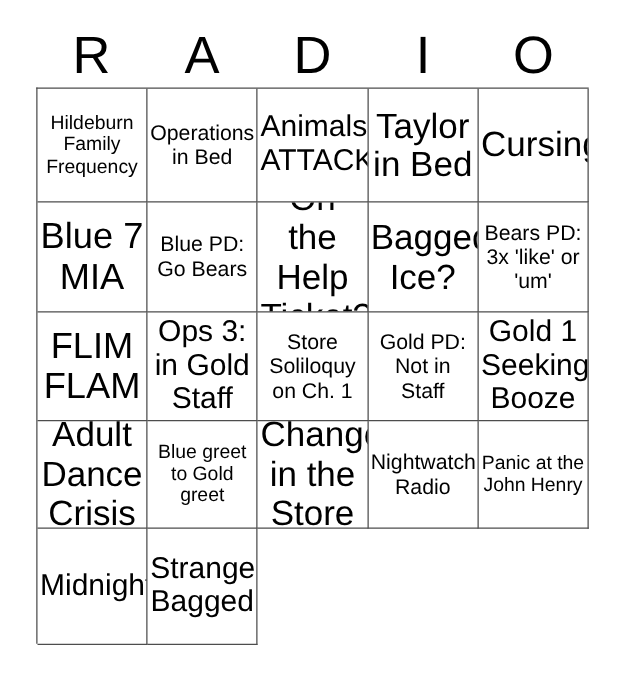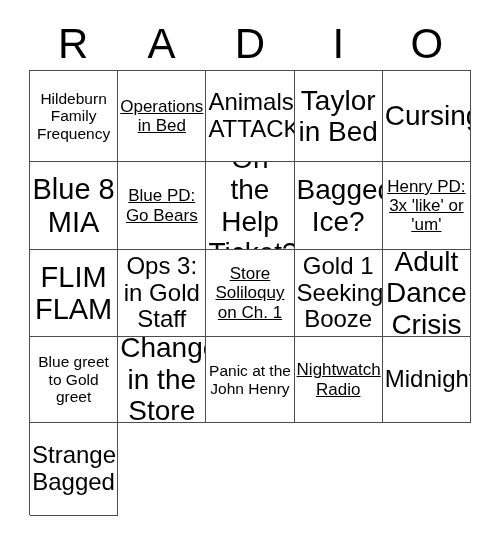--- a/index.html
+++ b/index.html
@@ -74,21 +74,21 @@
   .cell-text {
     display: block;
     width: 100%;
     text-align: center;
     line-height: 1.12;
     color: #000000;
     word-break: normal;
     hyphens: none;
   }
   .fs-sm  { font-size: 15.5px; }
-  .fs-md  { font-size: 17px; text-decoration: underline;   }
+  .fs-md  { font-size: 17px;   }
   .fs-lg  { font-size: 24px;   }
   .fs-xl  { font-size: 28px;   }
   .fs-xxl { font-size: 29px;   }
 </style>
 </head>
 <body>
 
 <div id="card">
 
   <div class="header-row">
@@ -109,60 +109,63 @@
       <div class="cell">
         <span class="cell-text fs-lg">Animals ATTACK</span>
       </div>
       <div class="cell">
         <span class="cell-text fs-xl">Taylor in Bed</span>
       </div>
       <div class="cell">
         <span class="cell-text fs-xl">Cursing</span>
       </div>
       <div class="cell">
-        <span class="cell-text fs-xxl">Blue 8 MIA</span>
+        <span class="cell-text fs-xxl">Blue 7 MIA</span>
       </div>
       <div class="cell">
         <span class="cell-text fs-md">Blue PD: Go Bears</span>
       </div>
       <div class="cell">
         <span class="cell-text fs-xl">On the Help Ticket?</span>
       </div>
       <div class="cell">
         <span class="cell-text fs-xl">Bagged Ice?</span>
       </div>
       <div class="cell">
-        <span class="cell-text fs-md">Henry PD: 3x 'like' or 'um'</span>
+        <span class="cell-text fs-md">Bears PD: 3x 'like' or 'um'</span>
       </div>
       <div class="cell">
         <span class="cell-text fs-xxl">FLIM FLAM</span>
       </div>
       <div class="cell">
         <span class="cell-text fs-lg">Ops 3: in Gold Staff</span>
       </div>
       <div class="cell">
         <span class="cell-text fs-md">Store Soliloquy on Ch. 1</span>
+      </div>
+      <div class="cell">
+        <span class="cell-text fs-md">Gold PD: Not in Staff</span>
       </div>
       <div class="cell">
         <span class="cell-text fs-lg">Gold 1 Seeking Booze</span>
       </div>
       <div class="cell">
         <span class="cell-text fs-xl">Adult Dance Crisis</span>
       </div>
       <div class="cell">
         <span class="cell-text fs-sm">Blue greet to Gold greet</span>
       </div>
       <div class="cell">
         <span class="cell-text fs-xl">Change in the Store</span>
       </div>
       <div class="cell">
-        <span class="cell-text fs-sm">Panic at the John Henry</span>
+        <span class="cell-text fs-md">Nightwatch Radio</span>
       </div>
       <div class="cell">
-        <span class="cell-text fs-md">Nightwatch Radio</span>
+        <span class="cell-text fs-sm">Panic at the John Henry</span>
       </div>
       <div class="cell">
         <span class="cell-text fs-lg">Midnight</span>
       </div>
       <div class="cell">
         <span class="cell-text fs-lg">Stranger Bagged</span>
       </div>
     </div>
 
 </div>

